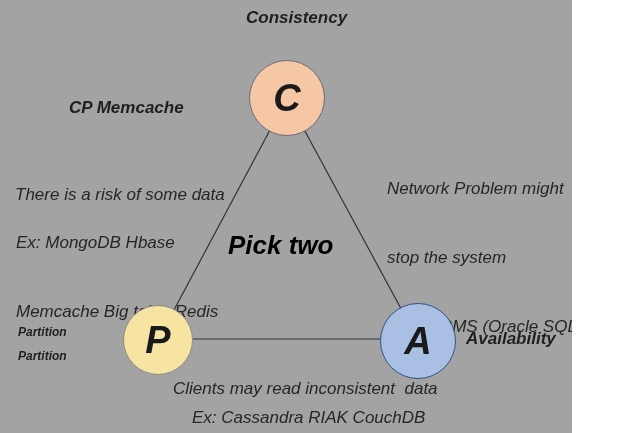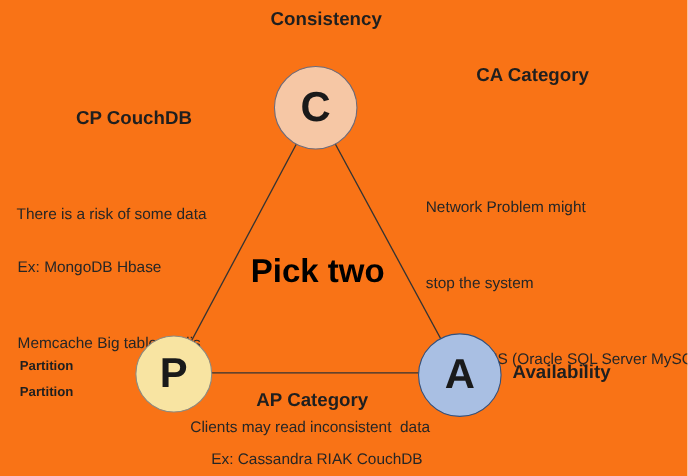--- a/index.html
+++ b/index.html
@@ -2,26 +2,27 @@
 <html><head>
 <meta charset="utf-8">
 <style>
   html, body {
     margin: 0;
     padding: 0;
     background: #ffffff;
   }
   .canvas {
     position: relative;
-    width: 625px;
+    width: 572px;
     height: 433px;
-    background: #f97316;
+    background: #a3a3a3;
     font-family: "Liberation Sans", sans-serif;
     color: #222222;
     overflow: hidden;
+    font-style: italic;
   }
   .edges {
     position: absolute;
     left: 0;
     top: 0;
   }
   .node {
     position: absolute;
     border-radius: 50%;
     display: flex;
@@ -72,56 +73,55 @@
     position: absolute;
     left: 18px;
     top: 320px;
     font-weight: 700;
     font-size: 12px;
     line-height: 24px;
     color: #1f1f1f;
   }
   .body-text {
     position: absolute;
-    font-size: 14px;
+    font-size: 17px;
     line-height: 23px;
     color: #262626;
     white-space: pre;
   }
   .cp-desc { left: 15px; top: 137px; }
   .cp-ex   { left: 16px; top: 185px; }
   .ca-desc { left: 347px; top: 131px; margin-left: 40px; }
   .ap-desc { left: 173px; top: 377px; }
   .ap-ex   { left: 192px; top: 406px; }
   .pick-two {
     position: absolute;
     left: 228px;
     top: 230px;
     font-weight: 700;
-    font-size: 30px;
+    font-size: 26px;
     color: #000000;
     white-space: nowrap;
   }
 </style>
 </head>
 <body>
 
 <div class="canvas">
 
   <svg class="edges" width="625" height="433" viewBox="0 0 625 433">
     <line x1="287" y1="98" x2="158" y2="340" stroke="#333333" stroke-width="1.2"></line>
     <line x1="287" y1="98" x2="418" y2="340" stroke="#333333" stroke-width="1.2"></line>
     <line x1="158" y1="339" x2="418" y2="339" stroke="#333333" stroke-width="1.2"></line>
   </svg>
 
   <div class="heading title-consistency">Consistency</div>
 
-  <div class="heading ca-title">CA Category</div>
 
-  <div class="heading cp-title">CP CouchDB</div>
+  <div class="heading cp-title">CP Memcache</div>
 
   <div class="body-text cp-desc">
     <div>There is a risk of some data</div>
   </div>
 
   <div class="body-text cp-ex">
     <div>Ex: MongoDB Hbase</div>
     <div>Memcache Big table Redis</div>
   </div>
 
@@ -145,19 +145,18 @@
     <span>A</span>
   </div>
 
   <div class="partition-label">
     <div>Partition</div>
     <div>Partition</div>
   </div>
 
   <div class="heading availability-label">Availability</div>
 
-  <div class="heading ap-title">AP Category</div>
 
   <div class="body-text ap-desc">Clients may read inconsistent  data</div>
 
   <div class="body-text ap-ex">Ex: Cassandra RIAK CouchDB</div>
 
 </div>
 
 </body></html>

